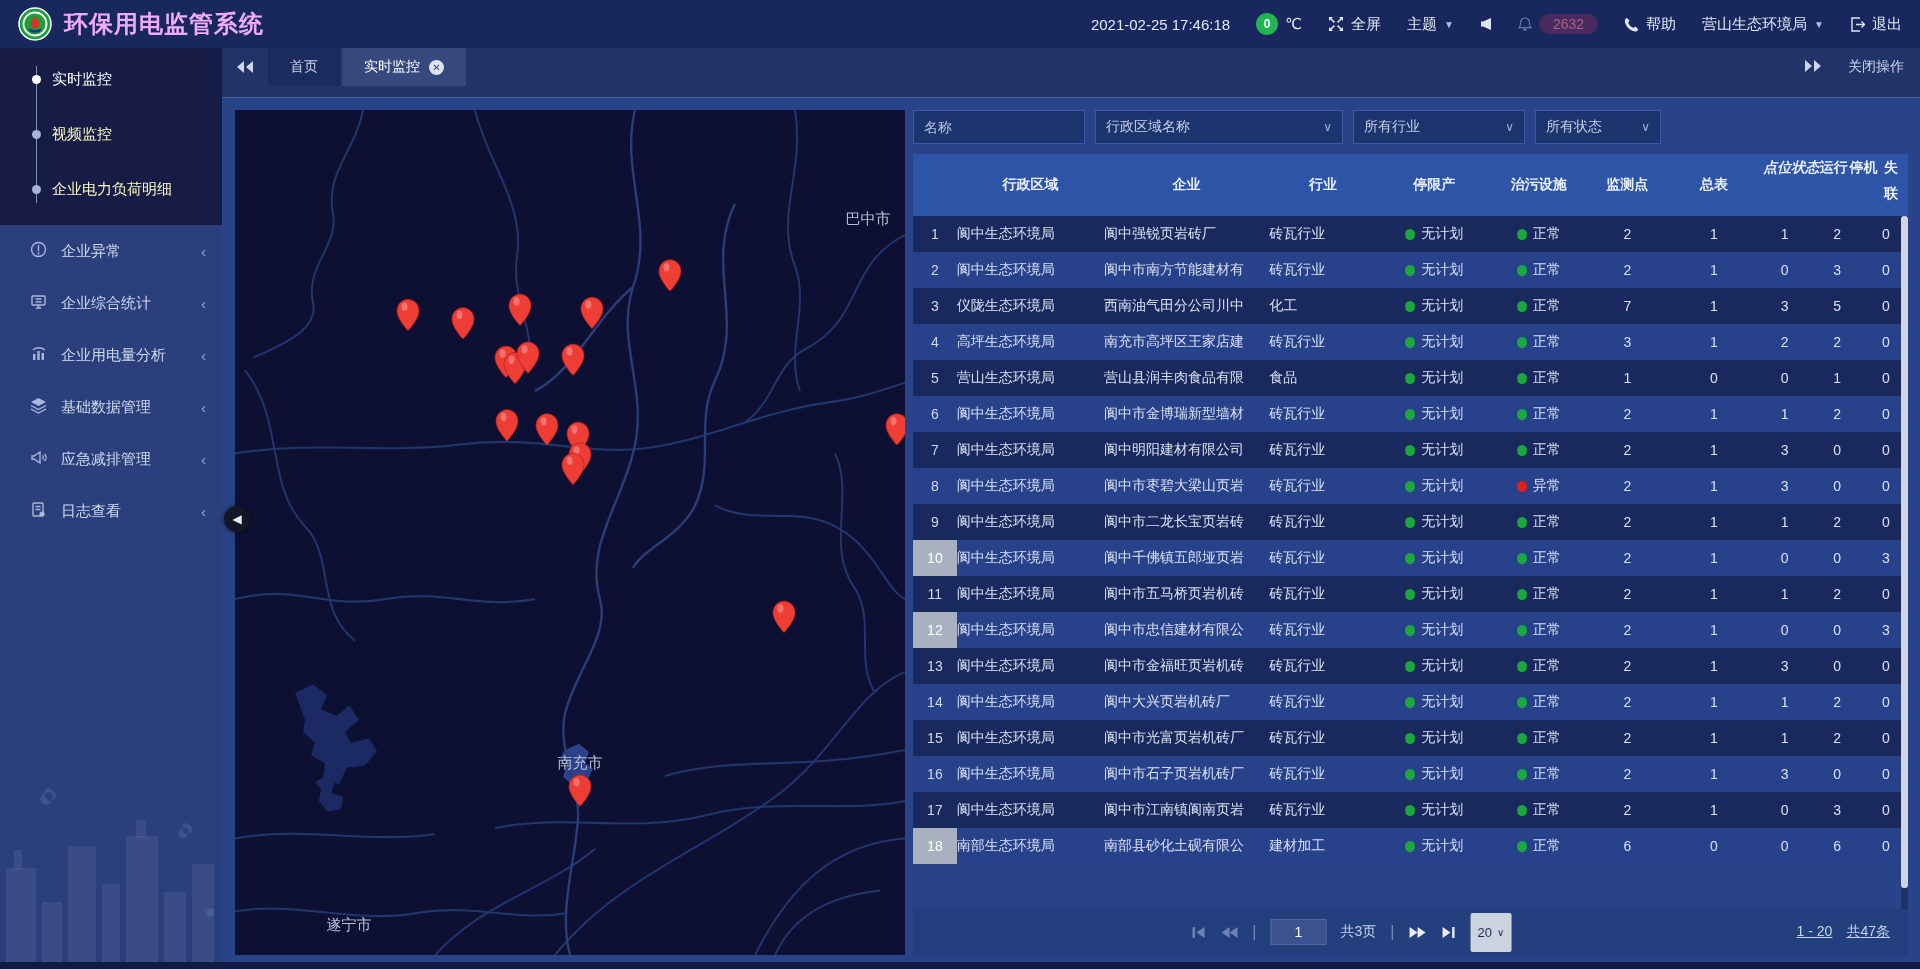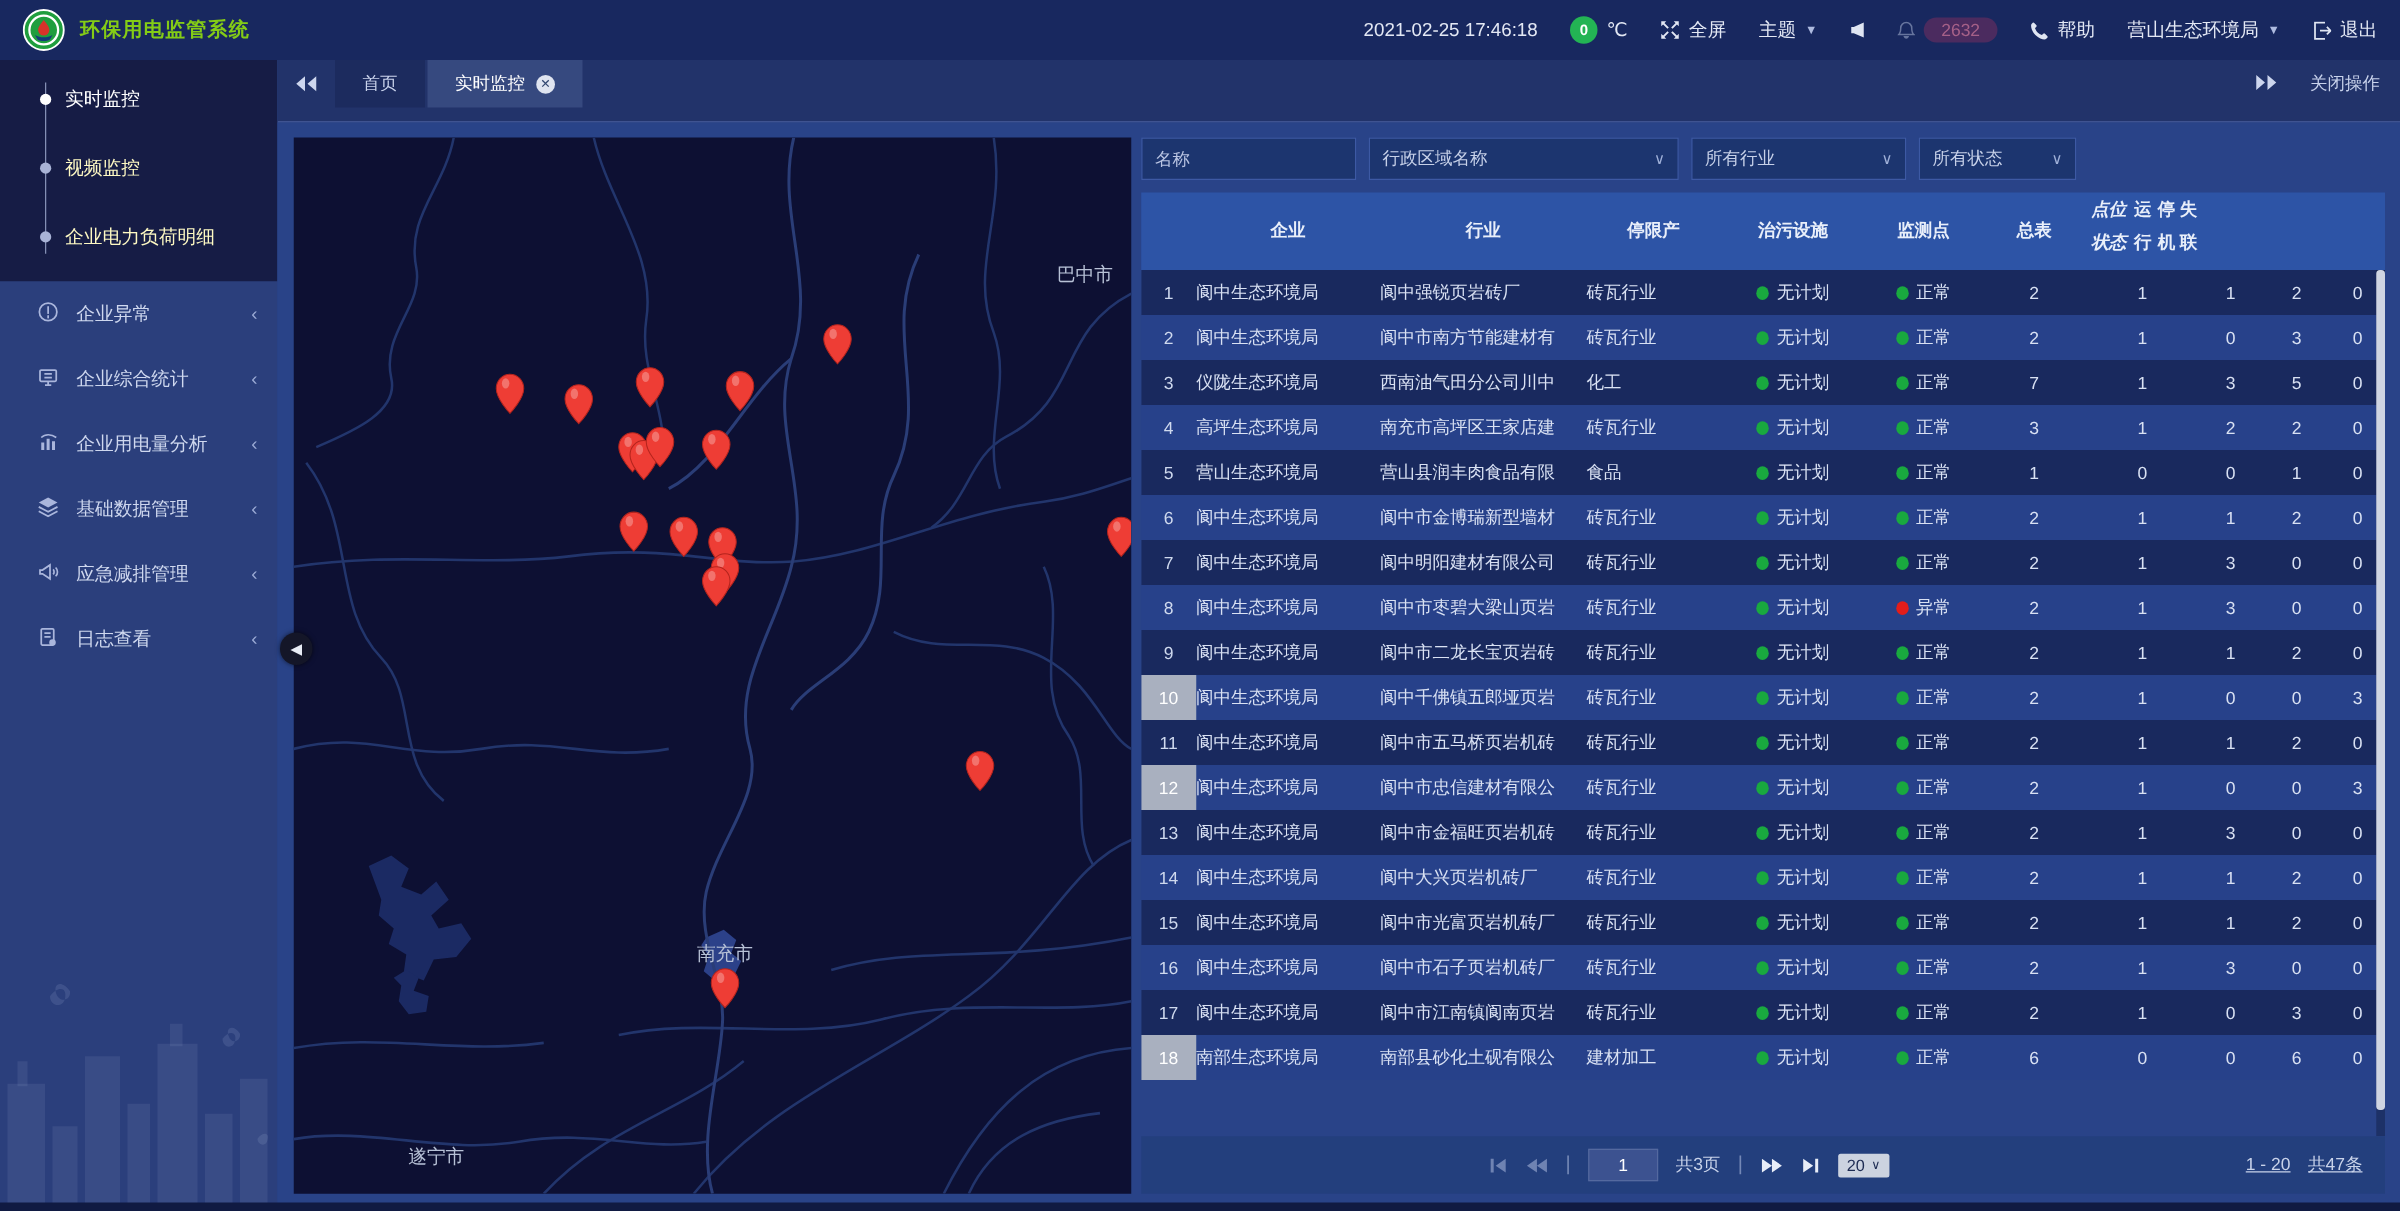--- a/index.html
+++ b/index.html
@@ -2,21 +2,21 @@
 <html><head>
 <meta charset="utf-8">
 <style>
   * { margin:0; padding:0; box-sizing:border-box; }
   html,body { width:1920px; height:969px; overflow:hidden; }
   body { font-family:"Liberation Sans","DejaVu Sans",sans-serif; background:#294388; color:#dfe6f5; }
 
   
   .top-header { height:48px; background:#18285f; display:flex; align-items:center; padding:0 18px; }
   .logo { width:34px; height:34px; flex:none; }
-  .app-title { margin-left:12px; font-size:16px; font-weight:bold; color:#84cc16; letter-spacing:1px;text-align:center; }
+  .app-title { margin-left:12px; font-size:24px; font-weight:bold; color:#f0abfc; letter-spacing:1px;text-align:center; }
   .hdr-right { margin-left:auto; display:flex; align-items:center; gap:26px; font-size:15px; color:#e3e8f4; }
   .hdr-item { display:flex; align-items:center; gap:7px; white-space:nowrap; }
   .temp-badge { width:22px; height:22px; border-radius:50%; background:#23b454; color:#fff; font-size:12px; font-weight:bold;
                 display:flex; align-items:center; justify-content:center; }
   .alert-pill { background:rgba(125,45,95,.5); color:rgba(240,140,170,.55); border-radius:11px; padding:2px 14px; font-size:14px; }
   .caret { font-size:10px; color:#aebbe0; }
   .hdr-icon svg { display:block; }
 
   
   .app-body { display:flex; height:921px; }
@@ -99,21 +99,21 @@
   .vscroll .thumb { position:absolute; top:0; right:0; width:7px; height:97%; background:#cfd5e2; border-radius:3px; }
 
   
   .pagination { flex:none; height:46px; background:#233f7d; display:flex; align-items:center; padding:0 18px;
                 color:#c9d3ea; font-size:14px; position:relative; }
   .pg-center { position:absolute; left:44%; transform:translateX(-50%); display:flex; align-items:center; gap:14px; }
   .pg-btn { display:flex; align-items:center; cursor:pointer; }
   .pg-div { color:rgba(170,185,220,.6); font-size:16px; }
   .pg-input { width:56px; height:26px; background:#3c5290; border:1px solid #54699f; color:#fff; text-align:center;
               font-size:14px; font-family:inherit; outline:none; }
-  .pg-size { background:#ccd3e0; color:#1d2b52; height:19px; display:flex; align-items:center; gap:5px;
+  .pg-size { background:#ccd3e0; color:#1d2b52; height:39px; display:flex; align-items:center; gap:5px;
              padding:0 7px; font-size:13px; cursor:pointer; border-radius:2px; }
   .pg-size .caret { color:#1d2b52; font-size:10px; }
   .pg-summary { margin-left:auto; display:flex; gap:14px;text-decoration:underline; }
 
   .bottom-strip { position:fixed; left:0; bottom:0; width:1920px; height:7px; background:#101a42; }
 </style>
 </head>
 <body>
 
 <div class="top-header">
@@ -431,20 +431,21 @@
           </div>
           <div class="f-select w-status">
             <span>所有状态</span>
               <span class="caret">∨</span>
           </div>
         </div>
 
         <div class="table-wrap">
           <div class="thead">
             <div class="th"></div>
+            <div class="th">行政区域</div>
             <div class="th">企业</div>
             <div class="th">行业</div>
             <div class="th">停限产</div>
             <div class="th">治污设施</div>
             <div class="th">监测点</div>
             <div class="th">总表</div>
             <div class="th-group">
               <div class="group-label">点位状态</div>
               <div class="sub-cols">
                 <div>运行</div>

